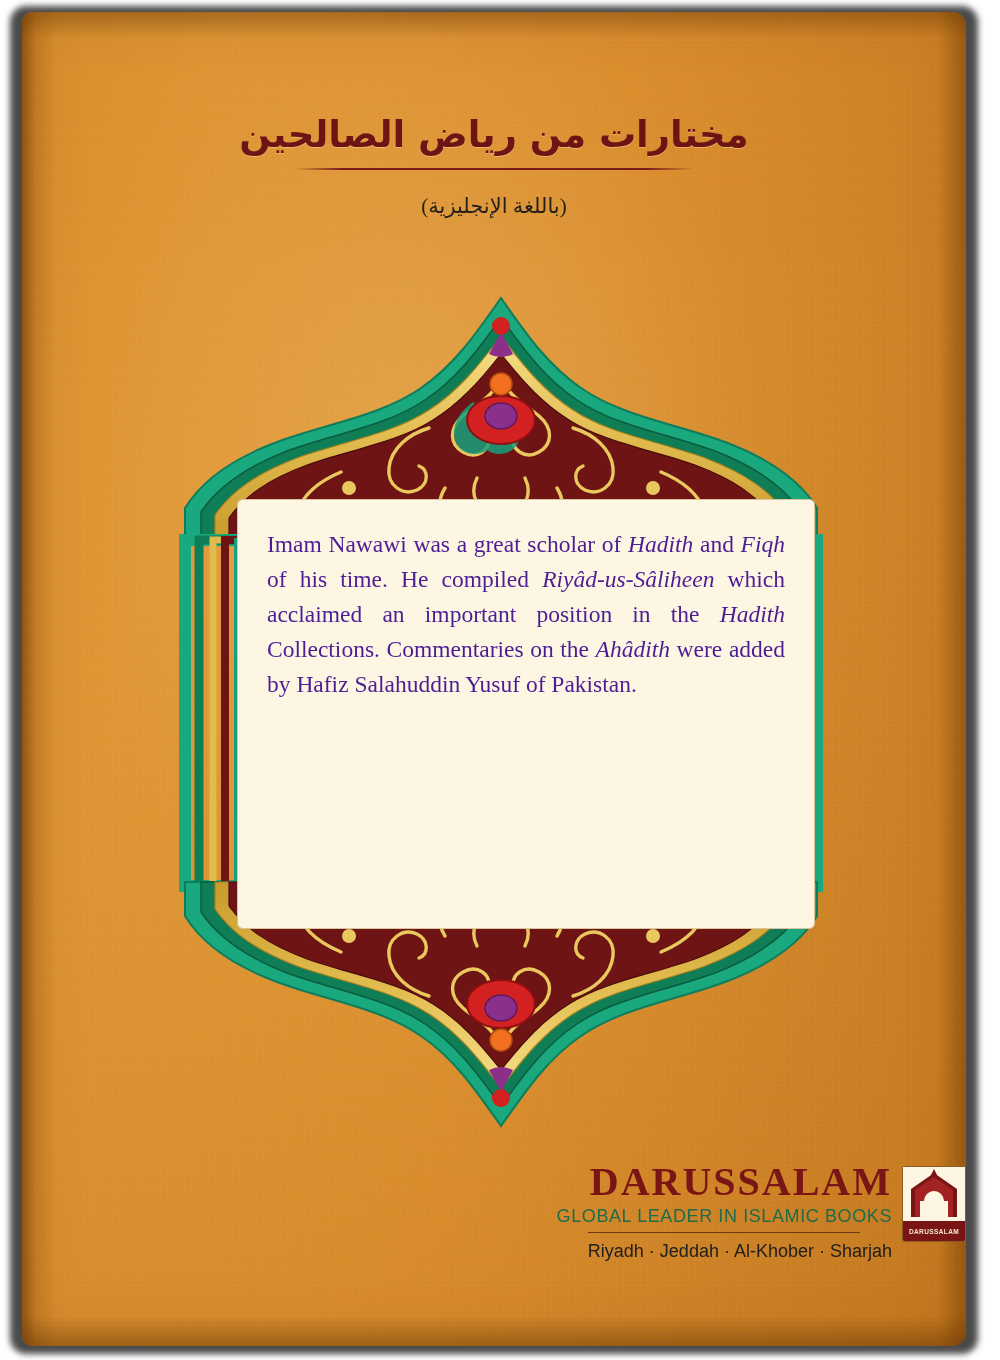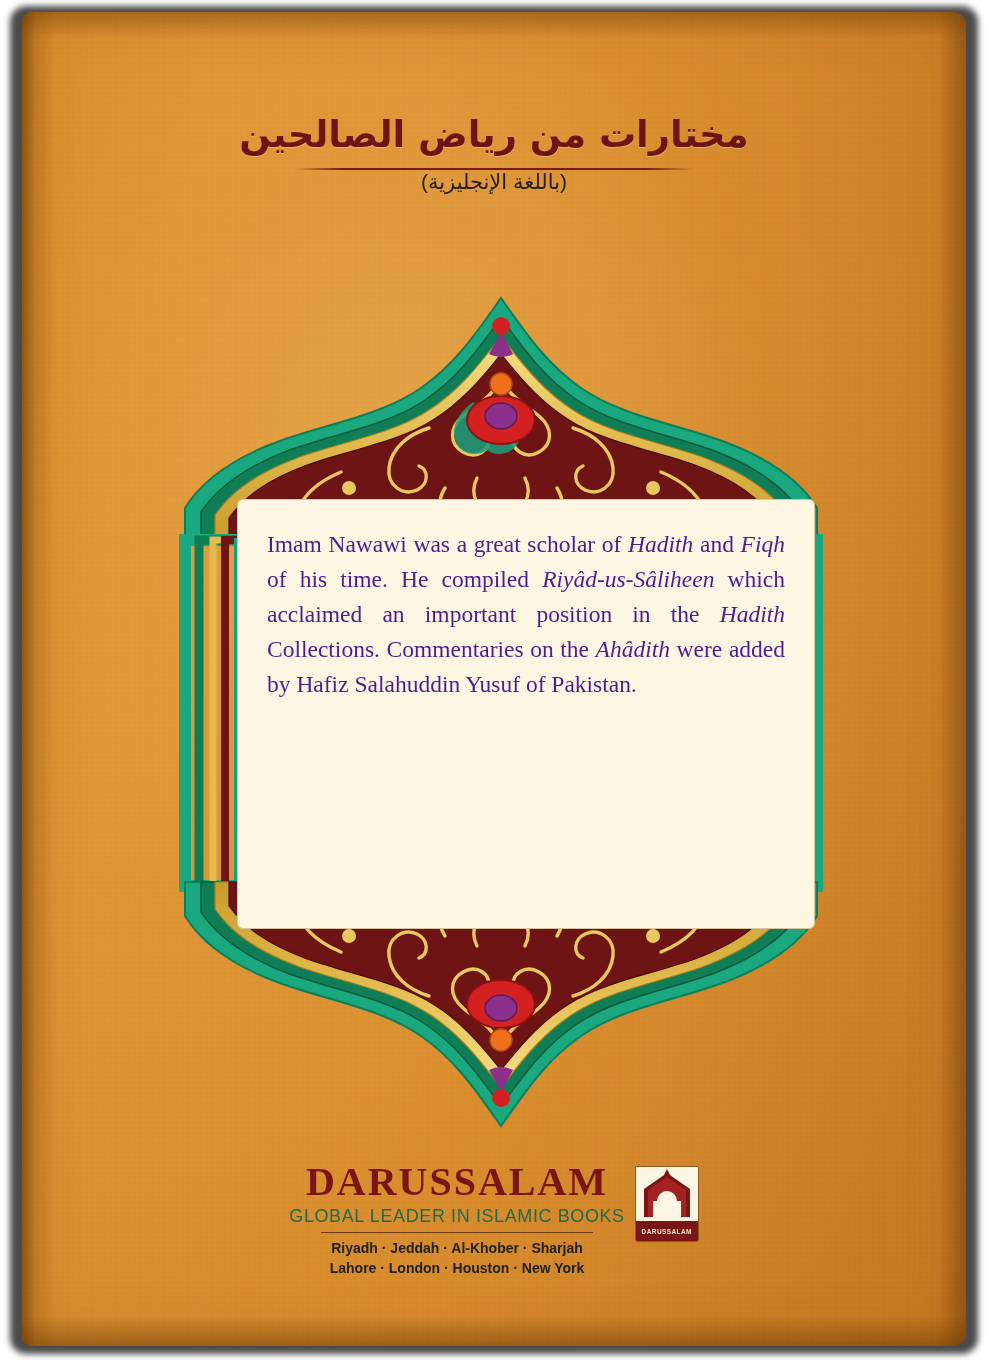--- a/index.html
+++ b/index.html
@@ -111,25 +111,25 @@
     line-height: 1.25;
     text-shadow: 0 1px 0 rgba(255,240,200,0.35);
   }
   #arabic-rule {
     width: 400px;
     height: 2px;
     margin: 10px auto 0 auto;
     background: linear-gradient(90deg, rgba(109,20,20,0) 0%, #7a1a1a 12%, #7a1a1a 88%, rgba(109,20,20,0) 100%);
   }
   #arabic-subtitle {
-    font-family: Liberation Sans, sans-serif;
+    font-family: Liberation Serif, serif;
     font-size: 21px;
     color: #26201a;
     direction: rtl;
-    margin-top: 0;
+    margin-top: 24px;
   }
 
   
   #ornament-frame {
     position: absolute;
     left: 155px;
     top: 280px;
     width: 648px;
     height: 840px;
   }
@@ -160,21 +160,21 @@
   }
   .blurb-para:last-child { margin-bottom: 0; }
   .it { font-style: italic; }
 
   
   #publisher-block {
     position: absolute;
     left: 0;
     top: 1150px;
     width: 944px;
-    text-align: center;
+    text-align: right;
   }
   #publisher-inner {
     display: inline-block;
     position: relative;
     padding-right: 74px;
   }
   #publisher-name {
     font-family: "Liberation Serif", serif;
     font-weight: bold;
     font-size: 40px;
@@ -191,22 +191,22 @@
     margin-top: 4px;
   }
   #publisher-rule {
     width: 272px;
     height: 1px;
     background: #6b3a12;
     margin: 5px auto 5px auto;
   }
   .publisher-cities {
     font-family: "Liberation Sans", sans-serif;
-    font-weight: bold;
-    font-size: 14px;
+    font-weight: normal;
+    font-size: 18px;
     color: #20201e;
     line-height: 1.45;
   }
   #publisher-logo {
     position: absolute;
     right: 0;
     top: 4px;
     width: 62px;
     height: 74px;
     background: #fdf6e2;
@@ -421,21 +421,20 @@
     <div id="blurb-panel">
       <p class="blurb-para"><span>Imam Nawawi was a great scholar of </span><span class="it">Hadith</span><span> and </span><span class="it">Fiqh</span><span> of his time. He compiled </span><span class="it">Riyâd-us-Sâliheen</span><span> which acclaimed an important position in the </span><span class="it">Hadith</span><span> Collections. Commentaries on the </span><span class="it">Ahâdith</span><span> were added by Hafiz Salahuddin Yusuf of Pakistan.</span></p>
     </div>
 
     <div id="publisher-block">
       <div id="publisher-inner">
         <div id="publisher-name">DARUSSALAM</div>
         <div id="publisher-tagline">GLOBAL LEADER IN ISLAMIC BOOKS</div>
         <div id="publisher-rule"></div>
         <div class="publisher-cities">Riyadh · Jeddah · Al-Khober · Sharjah</div>
-        <div class="publisher-cities">Lahore · London · Houston · New York</div>
 
         <div id="publisher-logo">
           <div class="logo-top">
             <svg width="62" height="54" viewBox="0 0 62 54">
               <rect x="0" y="0" width="62" height="54" fill="#fdf6e2"></rect>
               <path d="M8 50 L8 22 L31 6 L54 22 L54 50 Z" fill="#7a1515"></path>
               <path d="M31 10 L50 23 L50 50 L12 50 L12 23 Z" fill="#a52222"></path>
               <path d="M31 24 c6 0 10 5 10 11 v15 h-20 v-15 c0 -6 4 -11 10 -11 z" fill="#fdf6e2"></path>
               <rect x="17" y="34" width="6" height="16" fill="#fdf6e2"></rect>
               <rect x="39" y="34" width="6" height="16" fill="#fdf6e2"></rect>

